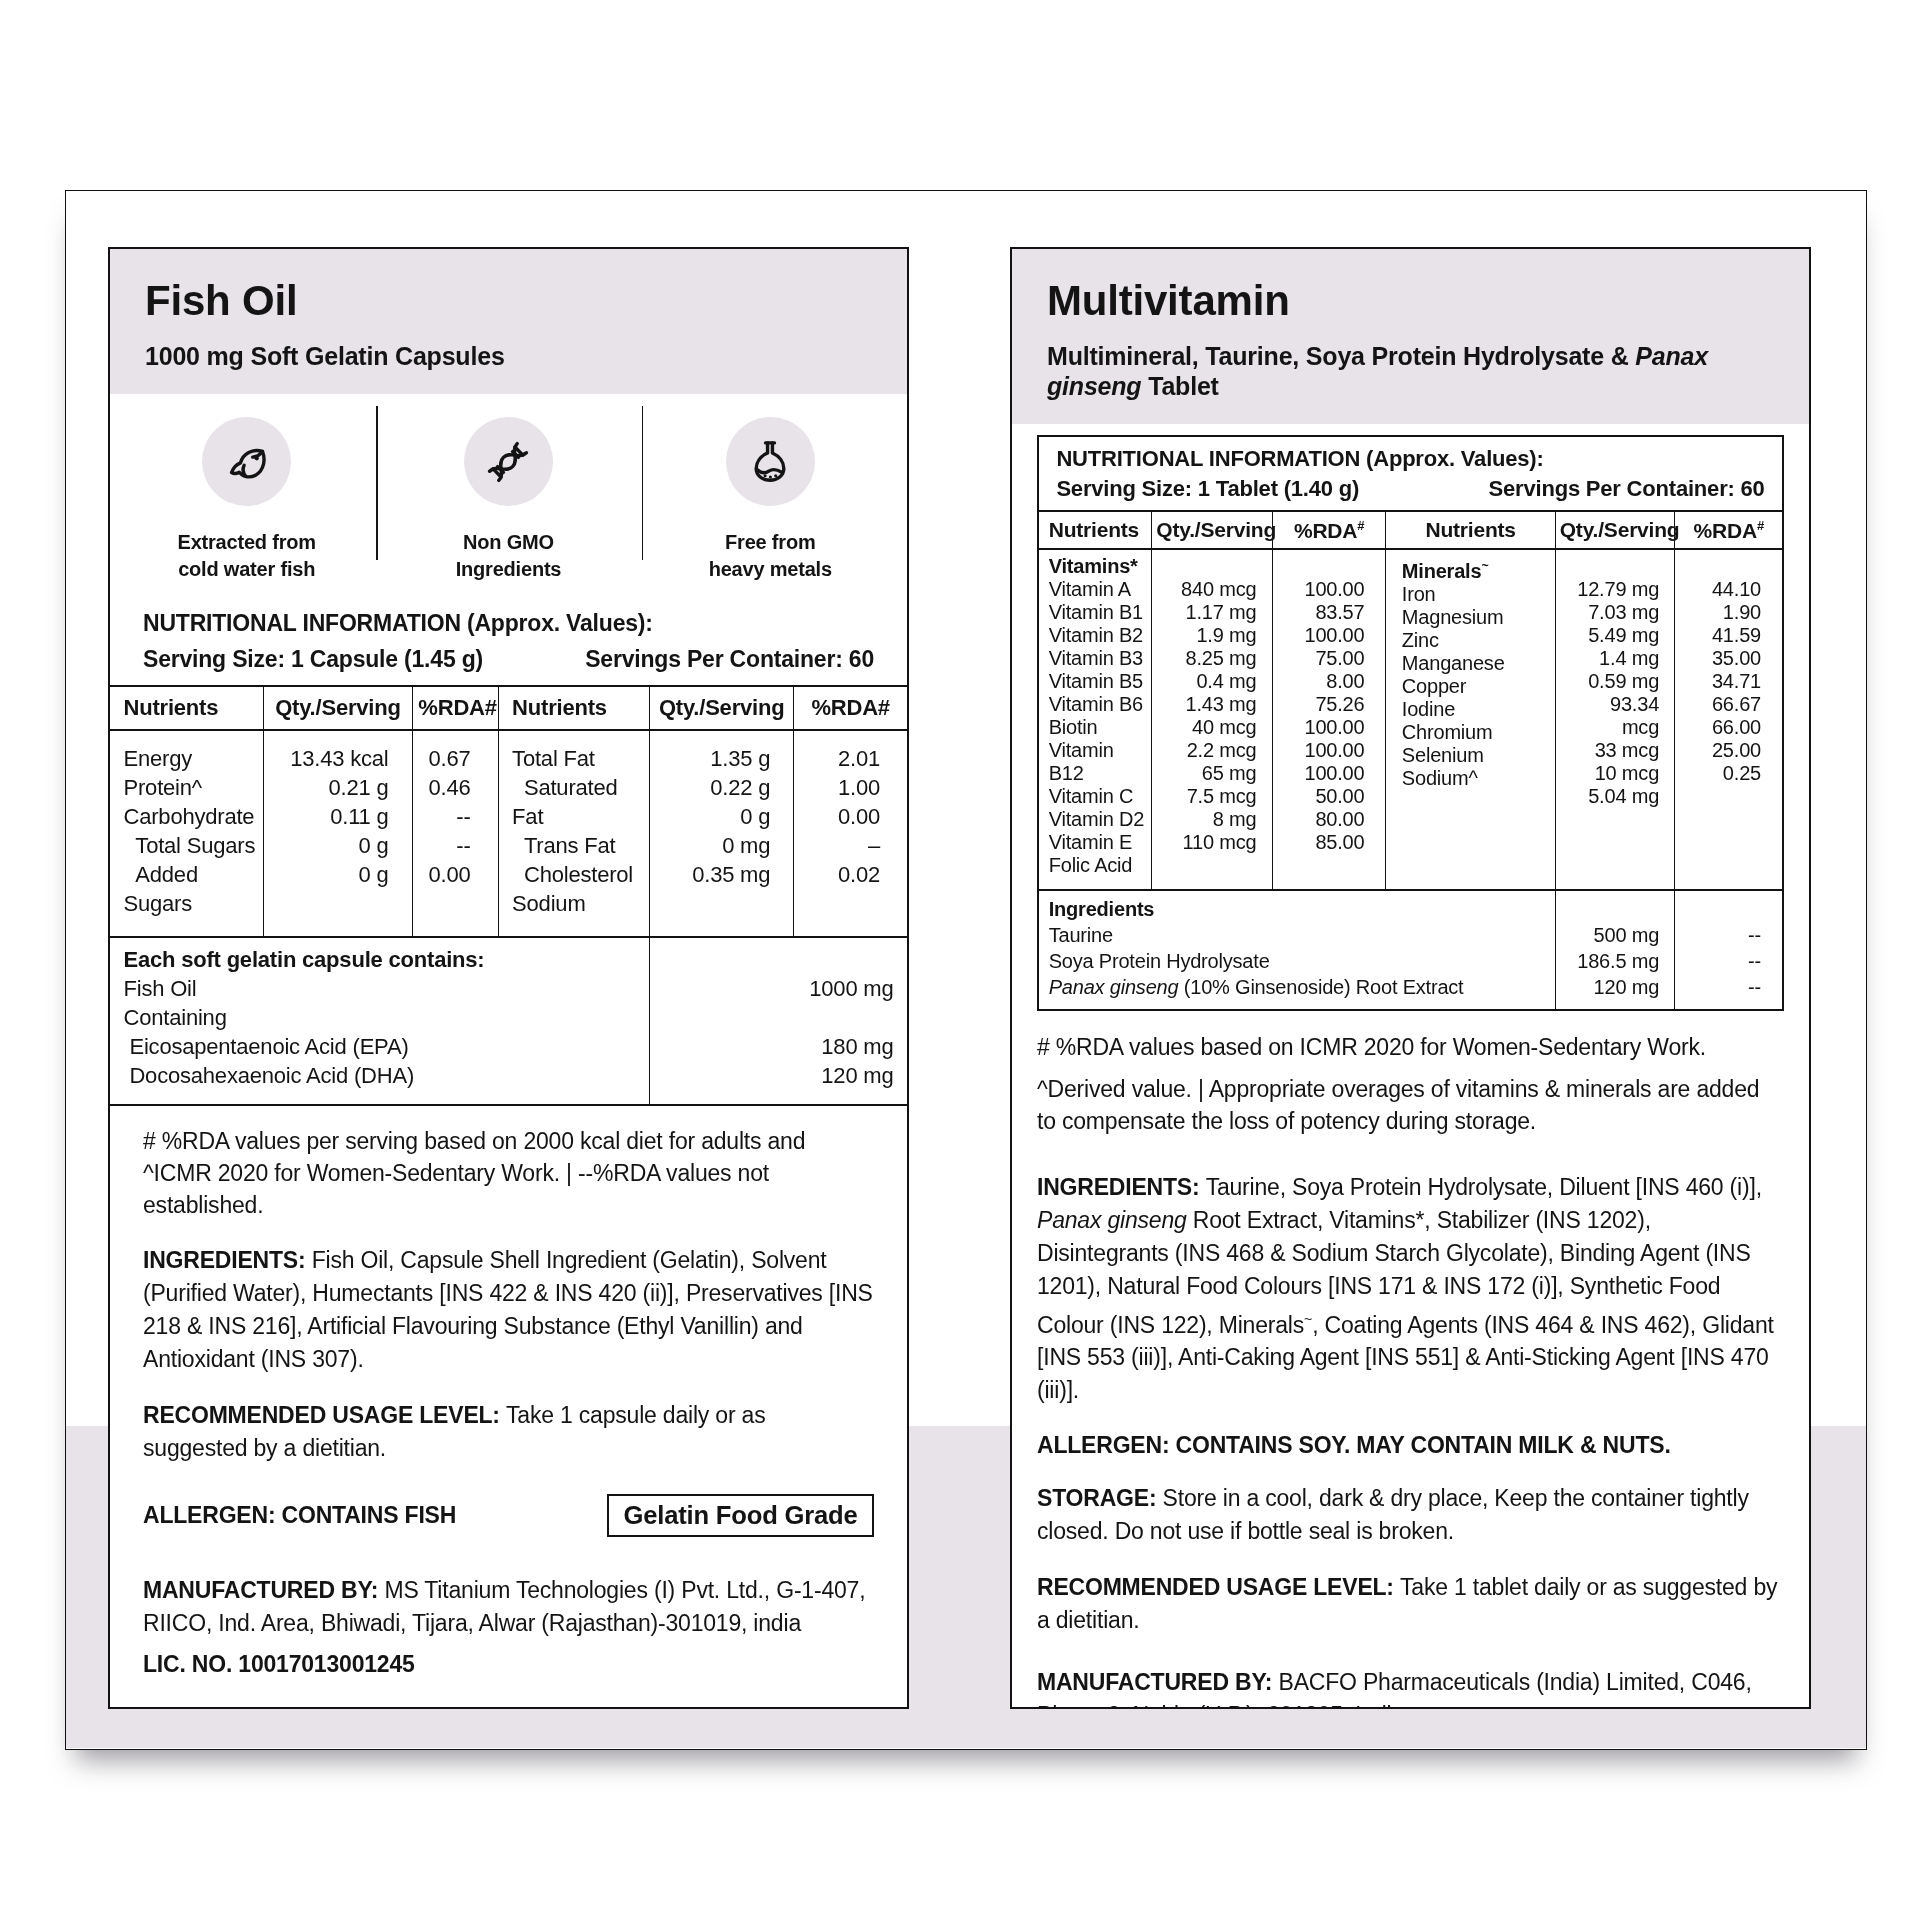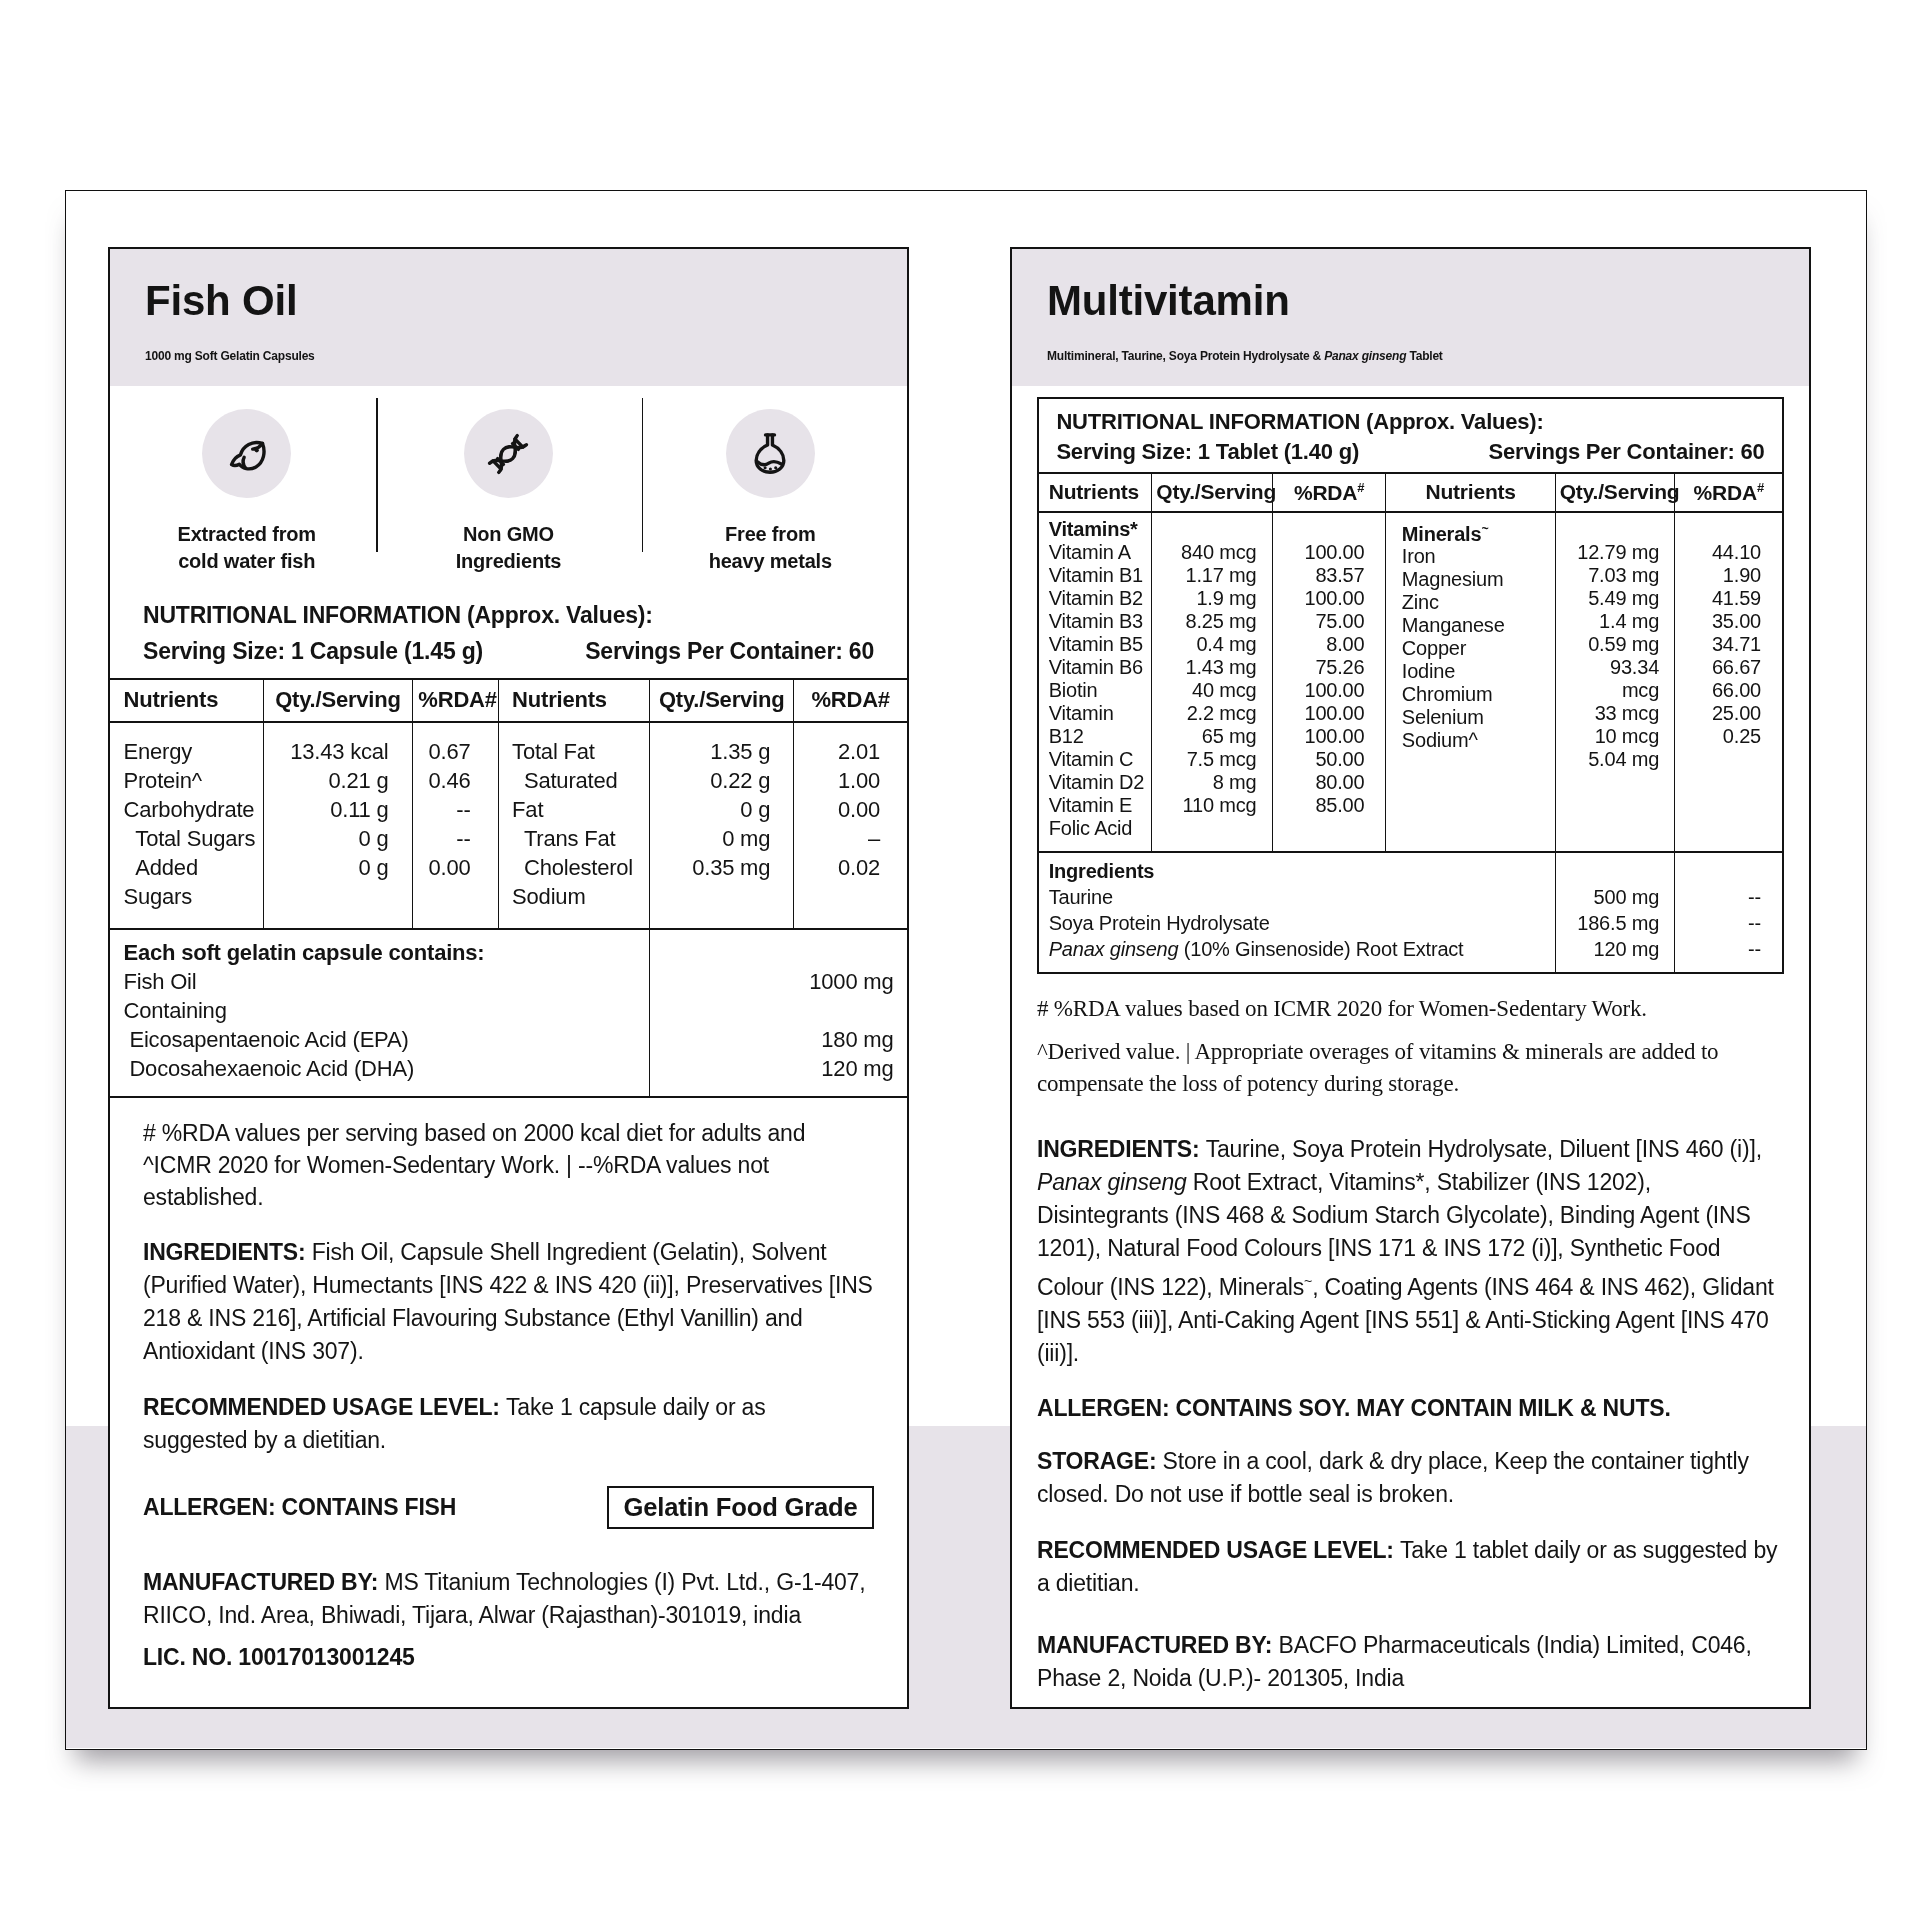--- a/index.html
+++ b/index.html
@@ -19,21 +19,21 @@
   }
   .band{position:absolute;left:0;right:0;top:1235px;height:322px;background:#e7e3e9;}
   .label{
     position:absolute;top:56px;width:801px;height:1462px;box-sizing:border-box;
     border:2.9px solid #131313;background:#fff;overflow:hidden;
   }
   .label.fish{left:42px}
   .label.multi{left:944px}
   .lab-head{background:#e7e3e9;padding:31px 35px 23px 35px;}
   .lab-title{font-size:42px;font-weight:700;line-height:1;}
-  .lab-sub{font-size:12px;font-weight:600;margin-top:27px;line-height:1.2;}
+  .lab-sub{font-size:25px;font-weight:600;margin-top:19px;line-height:1.2;}
   
   .features{display:flex;position:relative;padding:23px 5.8px 0 5.8px;}
   .feature{flex:1;display:flex;flex-direction:column;align-items:center;text-align:center;}
   .icon-circle{width:89px;height:89px;border-radius:50%;background:#e7e3e9;display:flex;align-items:center;justify-content:center;}
   .icon-circle svg{width:52px;height:52px;}
   .feature-label{margin-top:23px;font-size:20px;font-weight:700;line-height:27px;white-space:pre-line;}
   .vline{position:absolute;top:11.6px;width:1.9px;height:154px;background:#141414;}
   .vline.v1{left:33.4%}
   .vline.v2{left:66.7%}
   
@@ -79,21 +79,21 @@
   table.mv-t th+th, table.mv-t td+td{border-left:1.9px solid #131313;}
   table.mv-t td{padding:4.8px 0 11.6px 0;}
   table.mv-t .ln{line-height:23px;}
   table.mv-t td.names{padding-left:9.7px !important;}
   table.mv-t td.names2{padding-left:15.4px !important;}
   table.mv-t td.qty{padding-right:15.4px !important;text-align:right;}
   table.mv-t td.rda{padding-right:21px !important;text-align:right;}
   tr.ingrows td{border-top:2.9px solid #131313;padding:4.8px 0 9.7px 0;}
   tr.ingrows .ln{line-height:26px;}
   .mv-notes{padding:19.3px 25px 0 25px;font-size:23px;line-height:32px;}
-  .mv-notes .fn{margin-bottom:10.6px;font-family:Liberation Serif, serif;}
+  .mv-notes .fn{margin-bottom:10.6px;}
   .label.multi .para{padding-left:25px;padding-right:25px;}
   .label.multi .allergen-row{padding-left:25px;padding-right:25px;padding-top:25px;}
   .label.multi .mfg{padding-left:25px;padding-right:25px;padding-top:29px;}
   svg .st{fill:none;stroke:#141414;stroke-width:4.2;stroke-linecap:round;stroke-linejoin:round;}
   svg .fl{fill:#141414;stroke:none;}
 </style>
 </head>
 <body>
 
 <div class="sheet">

